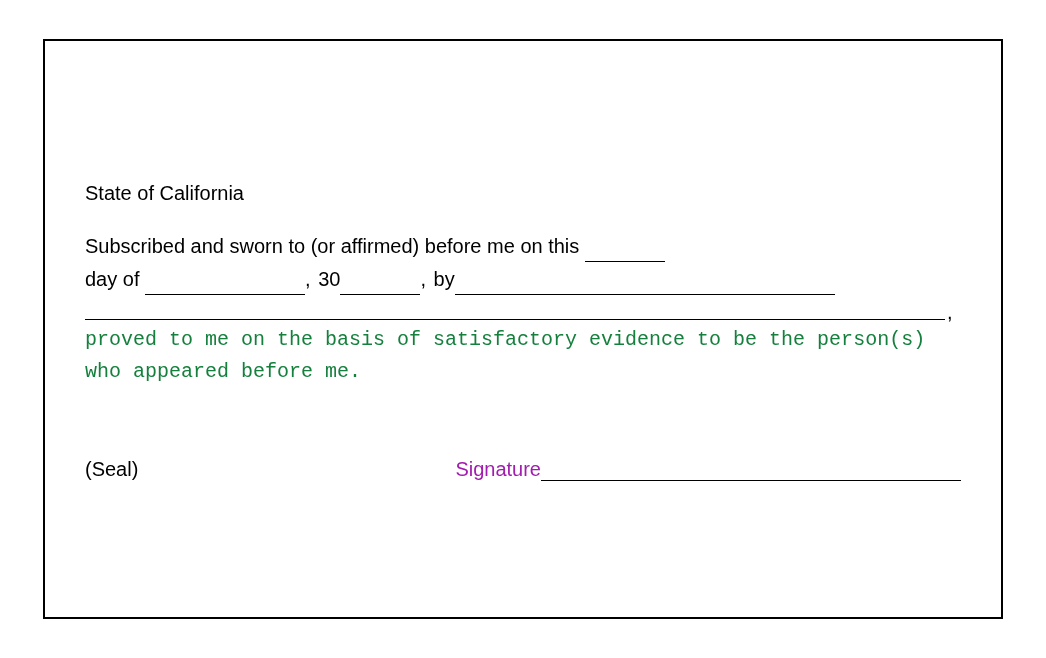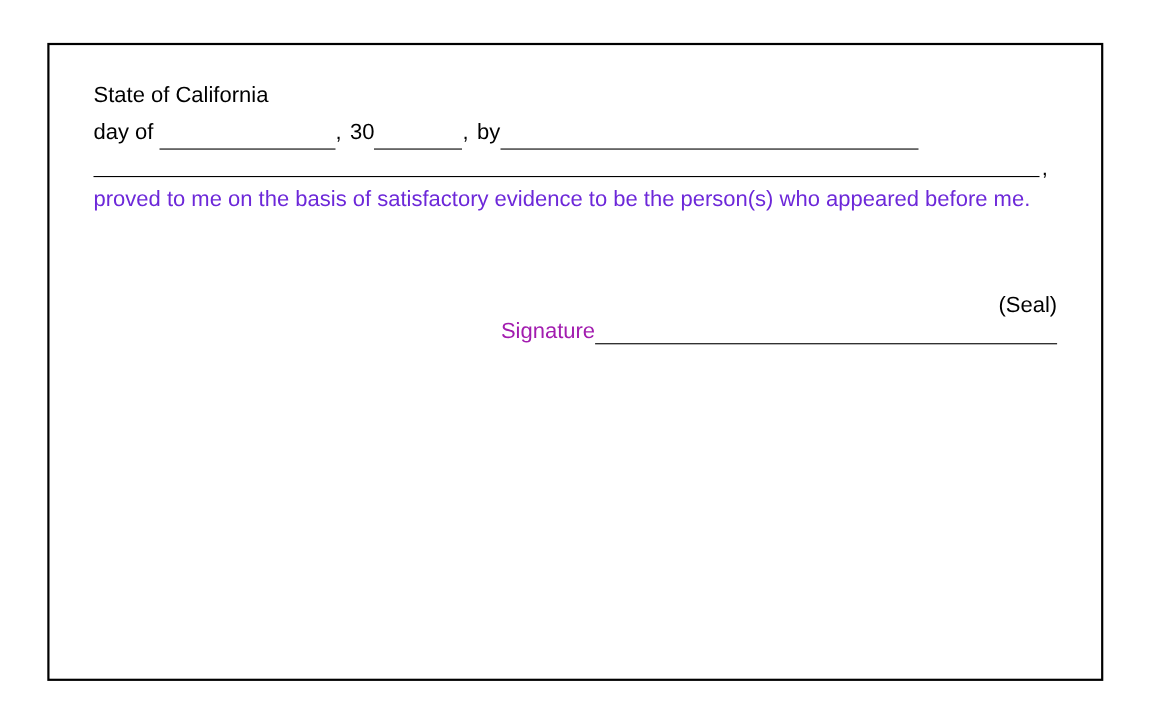--- a/index.html
+++ b/index.html
@@ -18,40 +18,41 @@
       font-family: Arial, sans-serif;
     }
 
     .notary-box {
       width: 960px;
       min-height: 580px;
       border: 2px solid #000000;
       padding: 30px 40px 30px 40px;
       display: flex;
       flex-direction: column;
-      justify-content: flex-start;
+      justify-content: center;
     }
 
     .content-area {
       display: flex;
       flex-direction: column;
       gap: 0;
     }
 
     .line {
       font-size: 20px;
       color: #000000;
       line-height: 1.6;
       white-space: nowrap;
     }
 
     .line-wrap {
       font-size: 20px;
-      color: #6d28d9;
+      color: #15803d;
       line-height: 1.6;
+      font-family: Liberation Mono, monospace;
     }
 
     .blank-underline {
       display: inline-block;
       border-bottom: 1.5px solid #000000;
       min-width: 180px;
       vertical-align: bottom;
     }
 
     .blank-short {
@@ -81,21 +82,20 @@
     .section-gap {
       margin-top: 20px;
     }
 
     .footer-area {
       display: flex;
       align-items: flex-end;
       justify-content: space-between;
       margin-top: 60px;
       padding-top: 10px;
-      flex-direction: column;
     }
 
     .seal-label {
       font-size: 20px;
       color: #000000;
     }
 
     .signature-area {
       display: flex;
       align-items: flex-end;
@@ -120,20 +120,24 @@
 
 <div class="notary-box">
 
   <div class="content-area">
 
     <div class="line">
       <span>State of California</span>
     </div>
 
 
+    <div class="line section-gap">
+      <span>Subscribed and sworn to (or affirmed) before me on this</span>
+      <span class="blank-underline blank-short">&nbsp;&nbsp;&nbsp;&nbsp;&nbsp;&nbsp;&nbsp;&nbsp;</span>
+    </div>
 
     <div class="line">
       <span>day of</span>
       <span class="blank-underline blank-medium">&nbsp;&nbsp;&nbsp;&nbsp;&nbsp;&nbsp;&nbsp;&nbsp;&nbsp;&nbsp;&nbsp;&nbsp;&nbsp;&nbsp;&nbsp;&nbsp;&nbsp;&nbsp;</span><span class="comma-after">,</span>
       <span>30</span><span class="blank-underline blank-short">&nbsp;&nbsp;&nbsp;&nbsp;&nbsp;&nbsp;</span><span class="comma-after">,</span>
       <span>by</span><span class="blank-underline blank-long">&nbsp;&nbsp;&nbsp;&nbsp;&nbsp;&nbsp;&nbsp;&nbsp;&nbsp;&nbsp;&nbsp;&nbsp;&nbsp;&nbsp;&nbsp;&nbsp;&nbsp;&nbsp;&nbsp;&nbsp;&nbsp;&nbsp;&nbsp;&nbsp;&nbsp;&nbsp;&nbsp;&nbsp;&nbsp;&nbsp;&nbsp;&nbsp;&nbsp;&nbsp;&nbsp;&nbsp;&nbsp;&nbsp;&nbsp;&nbsp;&nbsp;&nbsp;&nbsp;&nbsp;&nbsp;&nbsp;&nbsp;&nbsp;</span>
     </div>
 
     <div style="display: flex; align-items: flex-end; margin-top: 2px;">
       <span class="blank-full">&nbsp;</span>

